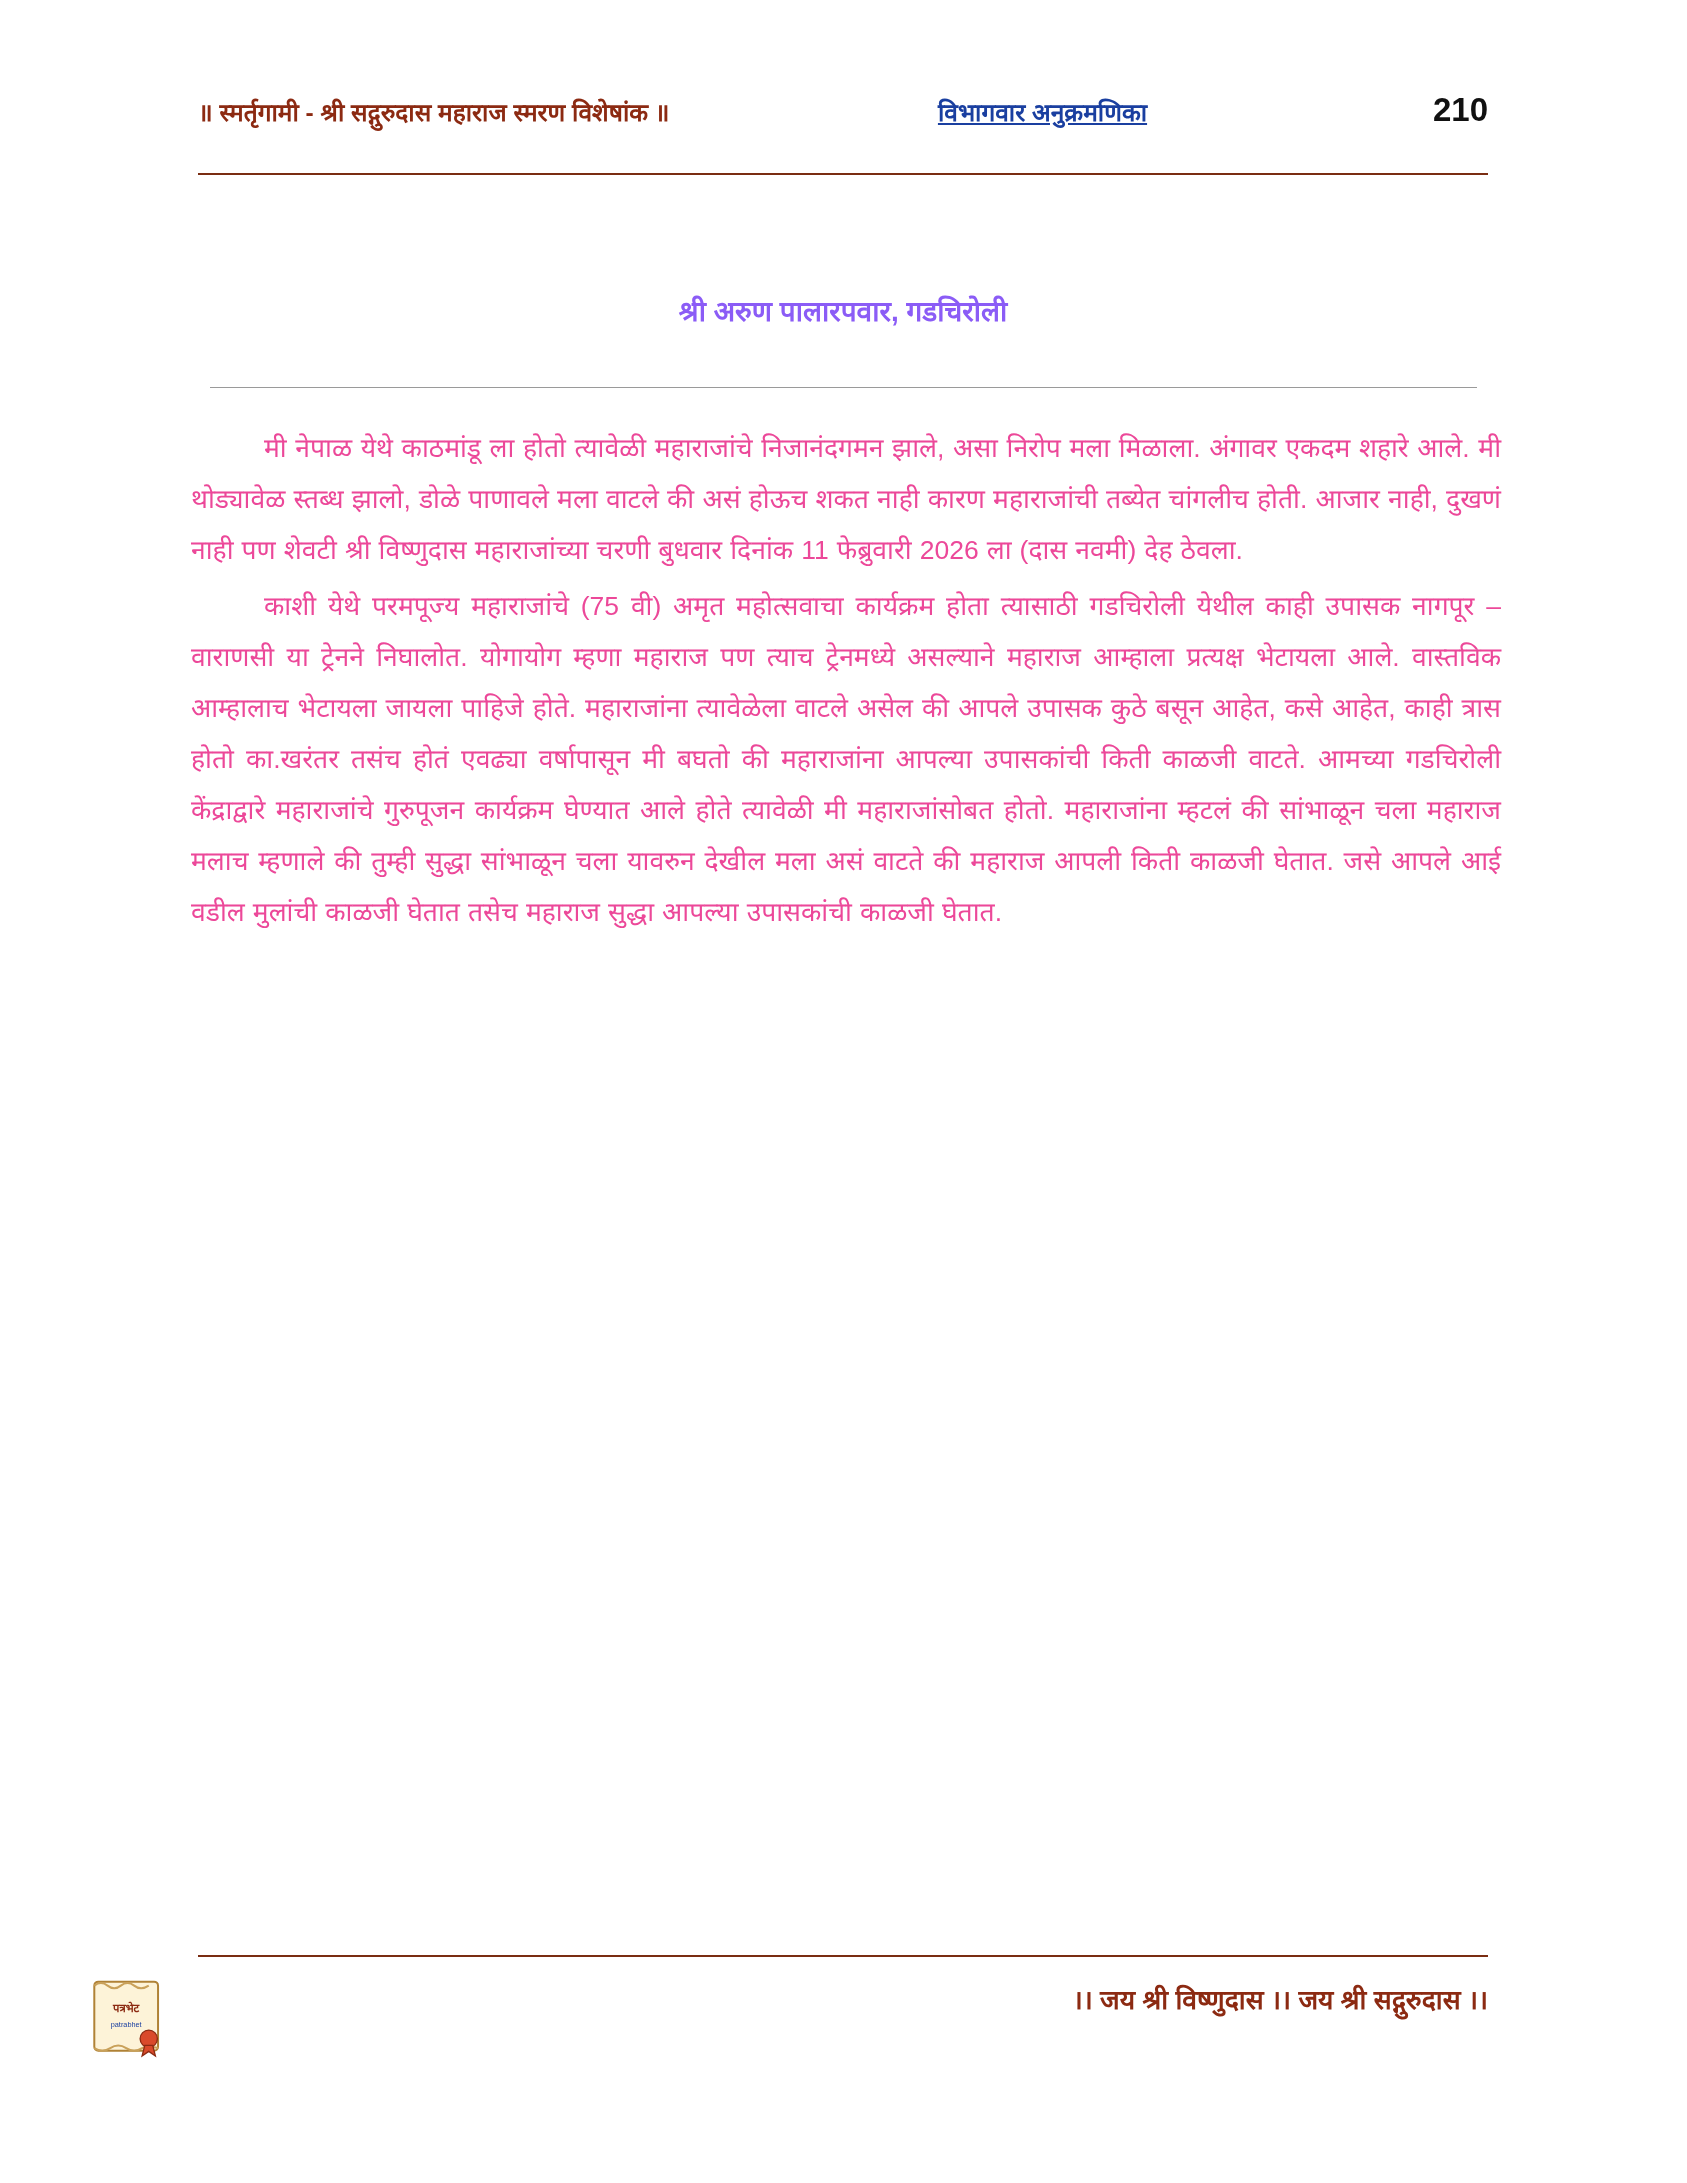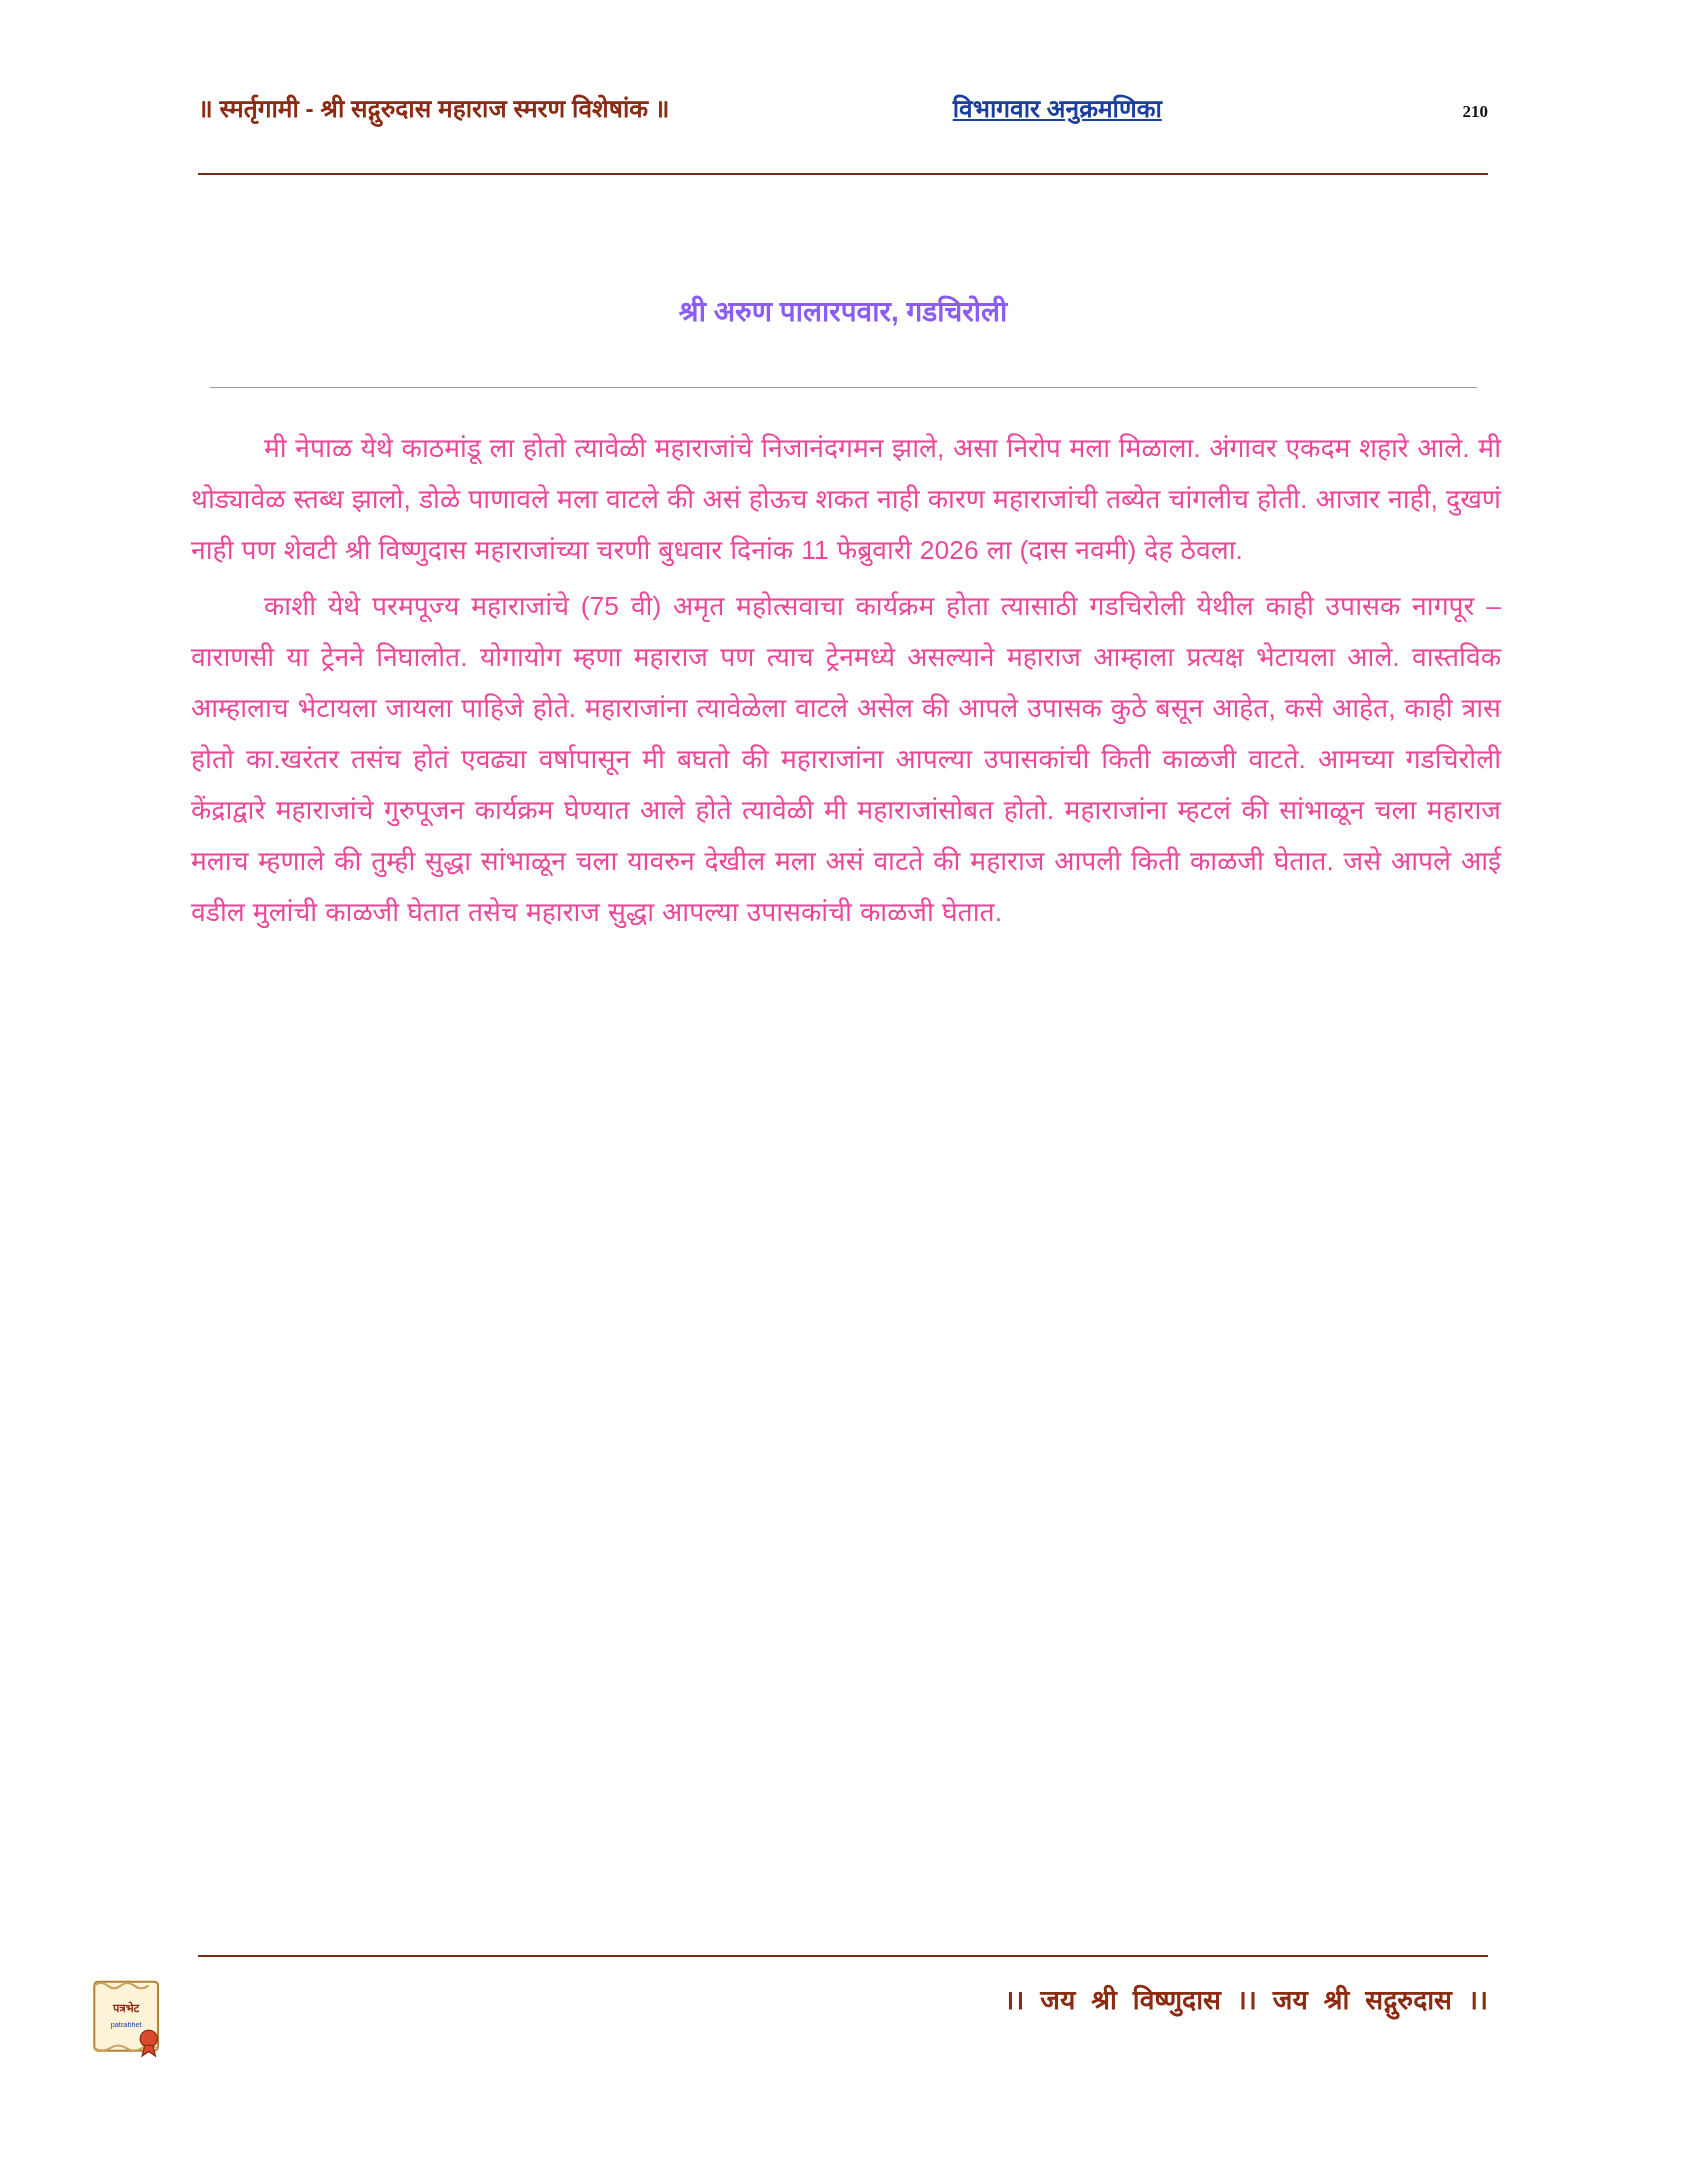--- a/index.html
+++ b/index.html
@@ -44,22 +44,22 @@
   .header-center {
     font-family: "Liberation Sans", sans-serif;
     font-size: 24.5px;
     font-weight: bold;
     color: #1a3fa0;
     text-decoration: underline;
     white-space: nowrap;
     margin-left: 26.5px;
   }
   .header-right {
-    font-family: Liberation Serif, serif;
-    font-size: 17px;
+    font-family: Liberation Sans, sans-serif;
+    font-size: 33px;
     font-weight: bold;
     color: #111111;
     margin-left: 44px;
   }
   .header-rule {
     position: absolute;
     top: 173px;
     left: 198px;
     width: 1290px;
     height: 2px;
@@ -122,21 +122,21 @@
     width: 1290px;
     height: 2px;
     background: #7a2d12;
   }
   .footer-text {
     position: absolute;
     top: 1981px;
     left: 198px;
     width: 1290px;
     text-align: right;
-    font-family: Liberation Mono, monospace;
+    font-family: Liberation Sans, sans-serif;
     font-size: 26.5px;
     font-weight: bold;
     color: #8c2a12;
   }
   
   .logo {
     position: absolute;
     top: 1975px;
     left: 85px;
     width: 85px;

